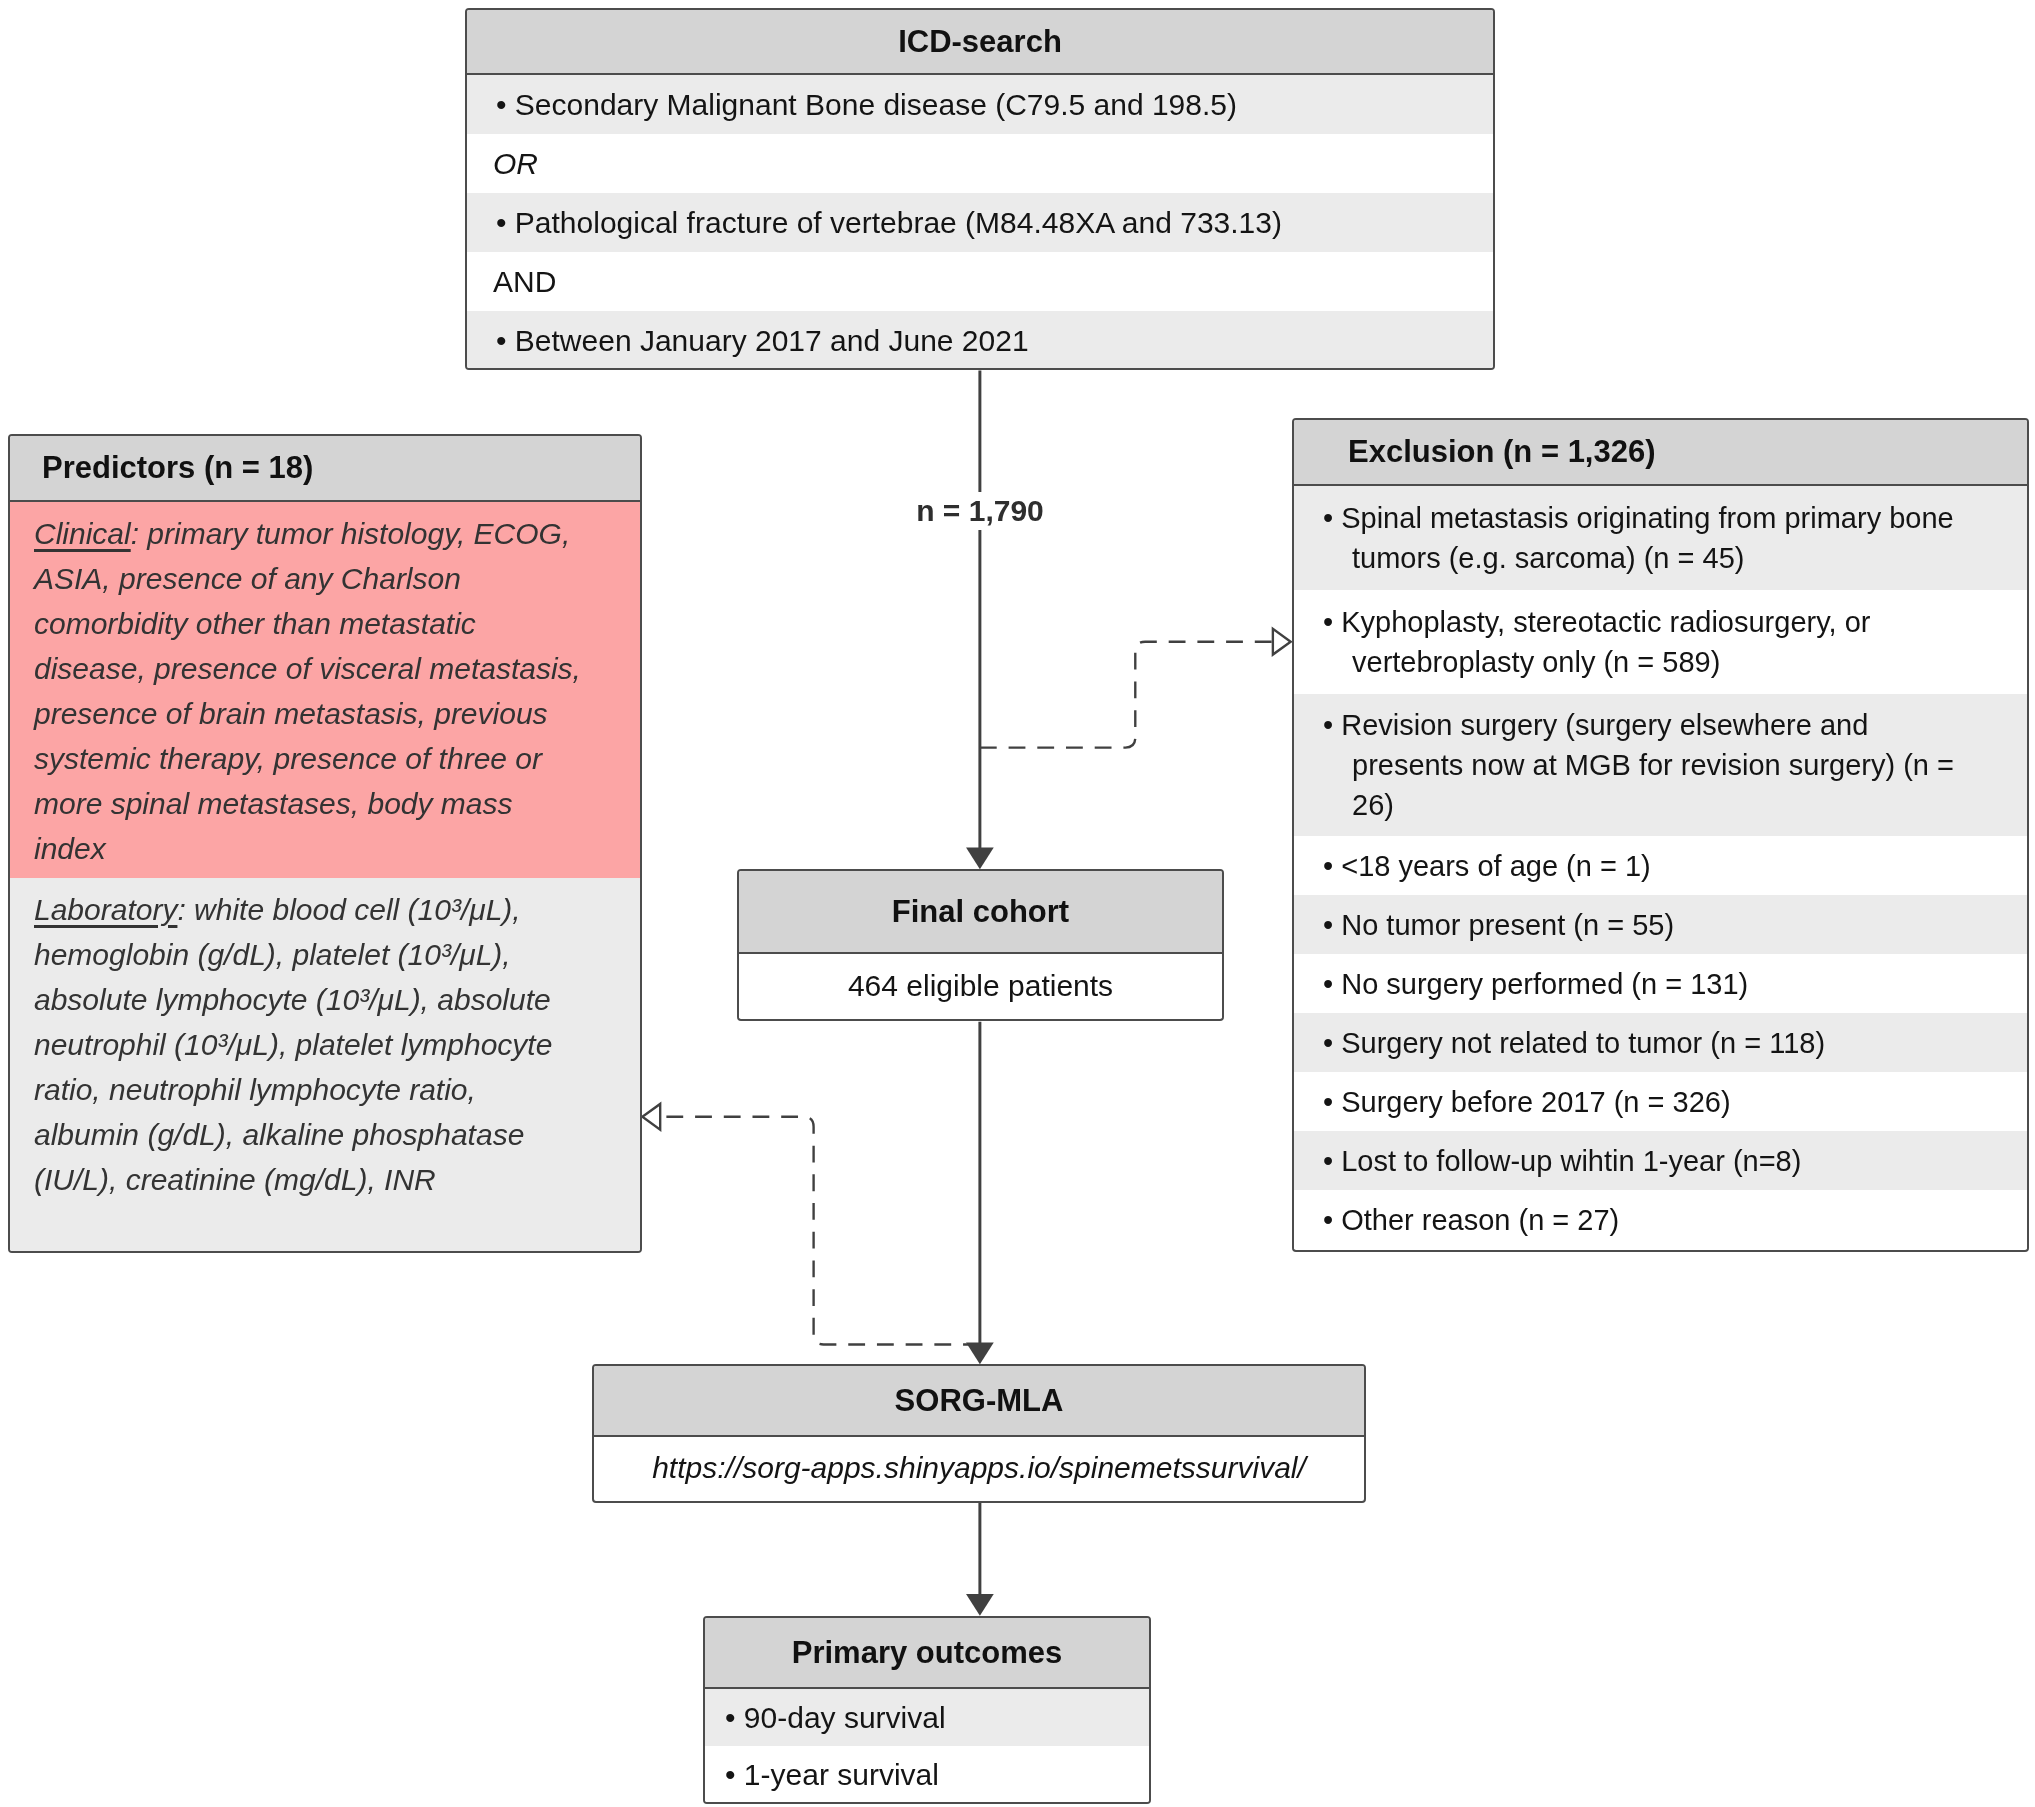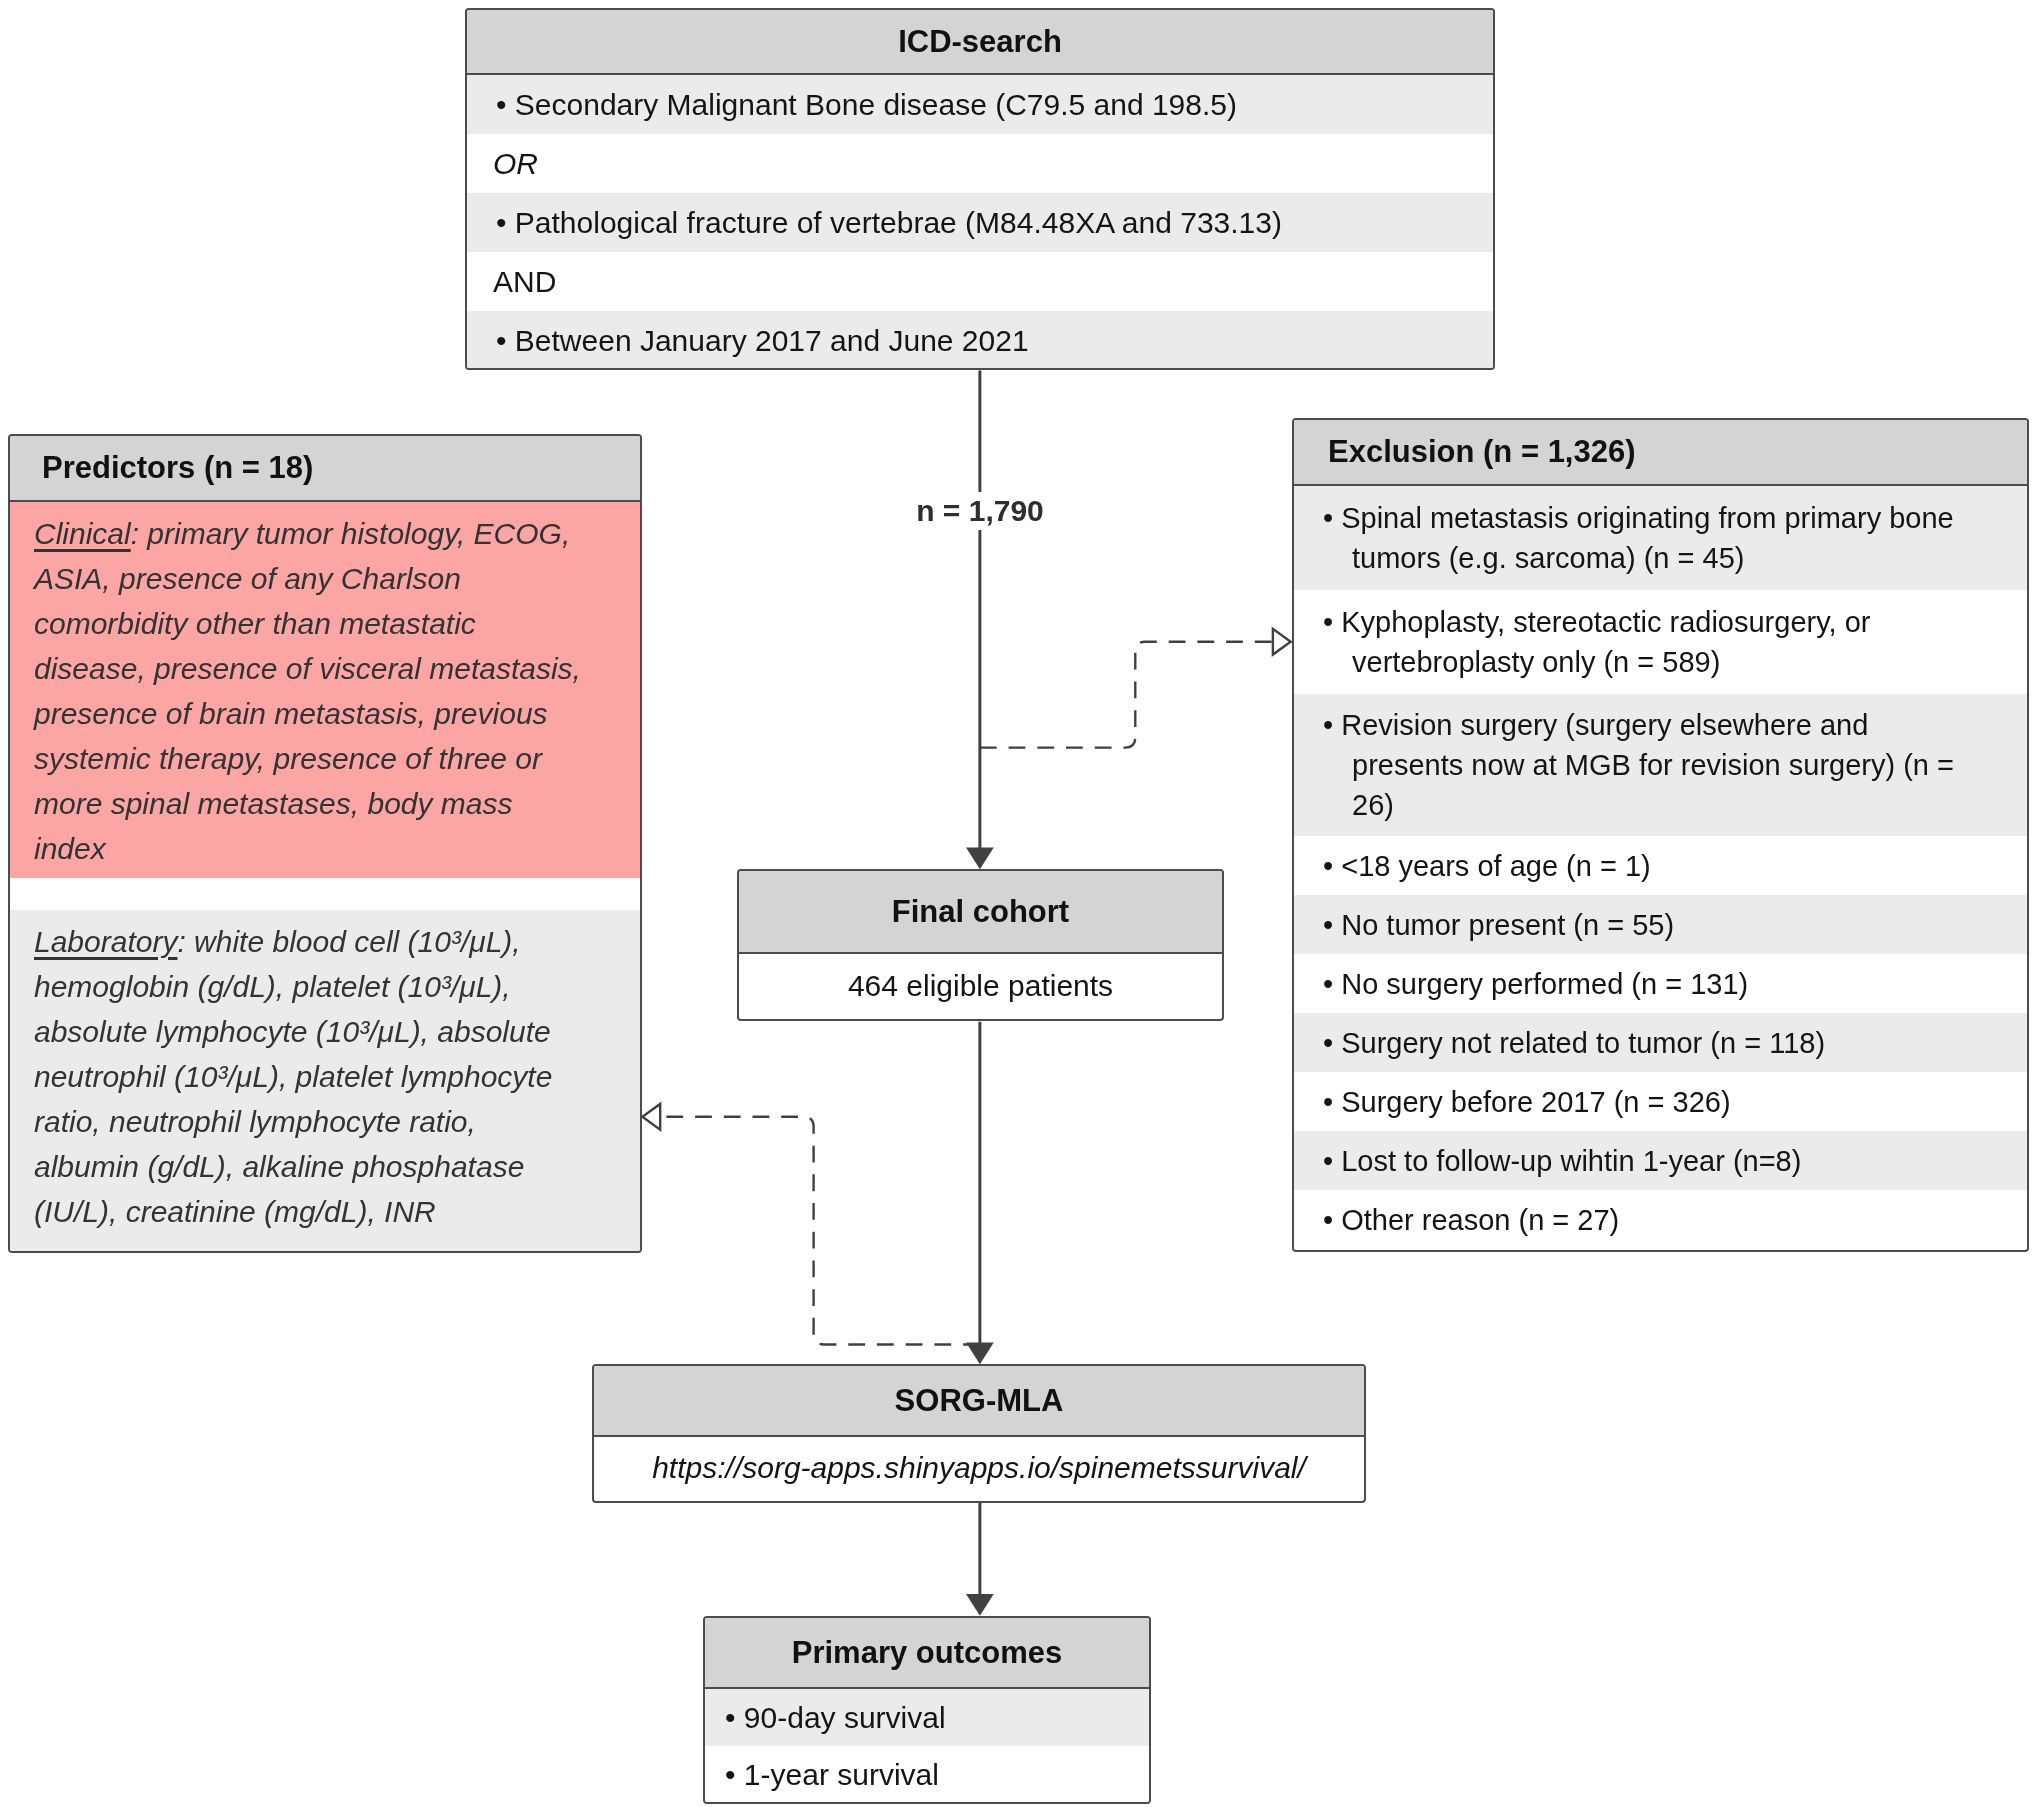--- a/index.html
+++ b/index.html
@@ -23,21 +23,21 @@
   }
   .hdr{
     background:var(--header_fill,#d4d4d4);
     border-bottom:2.5px solid var(--border,#4c4c4c);
     font-weight:bold;
     font-size:31px;
     display:flex;align-items:center;justify-content:center;
     box-sizing:border-box;
     color:#111111;
   }
-  .hdr.left{justify-content:flex-start;padding-left:34px;}
+  .hdr.left{justify-content:flex-start;padding-left:54px;}
 
   .rowlist .row{
     display:flex;align-items:center;
     box-sizing:border-box;
     background:#ffffff;
     font-size:30px;
     line-height:40px;
   }
   .rowlist .row:nth-child(even){background:var(--row_alt,#ebebeb);}
   .row .txt{display:block;}
@@ -57,21 +57,21 @@
   
   .pred-sec{
     box-sizing:border-box;
     font-size:30px;
     font-style:italic;
     line-height:45px;
     color:var(--pred_text,#333333);
     padding:9px 51px 0 24px;
     background:#fca5a5;
   }
-  .pred-sec.alt{background:var(--row_alt,#ebebeb);margin-top:32px;}
+  .pred-sec.alt{background:var(--row_alt,#ebebeb);}
   .pred-sec .u{text-decoration:underline;text-underline-offset:5px;}
 
   
   .cbody{
     display:flex;align-items:center;justify-content:center;
     font-size:30px;background:#ffffff;box-sizing:border-box;
   }
   .cbody.italic{font-style:italic;}
 
   

